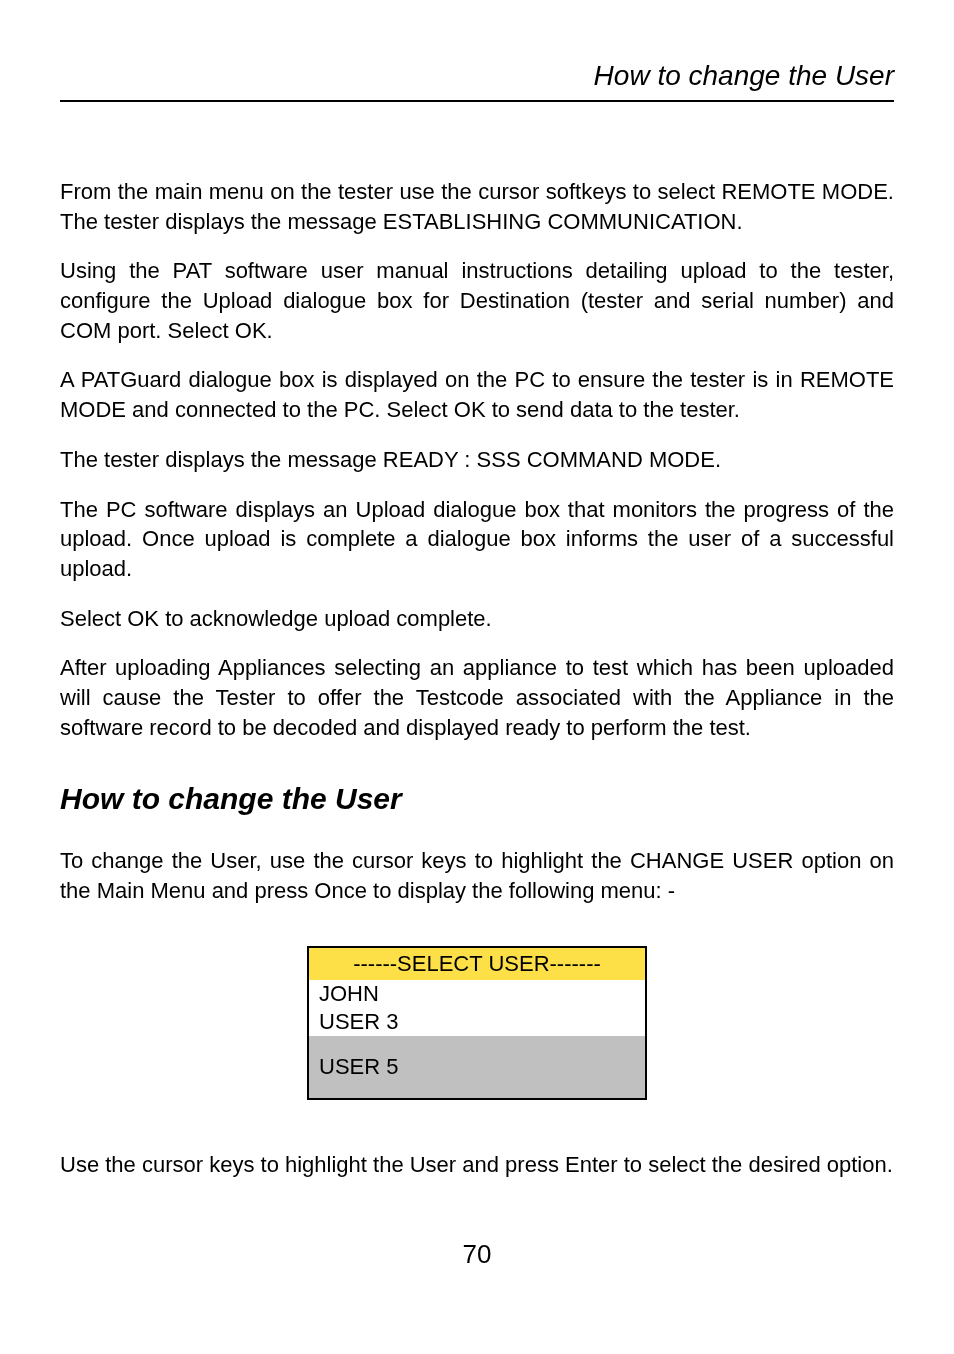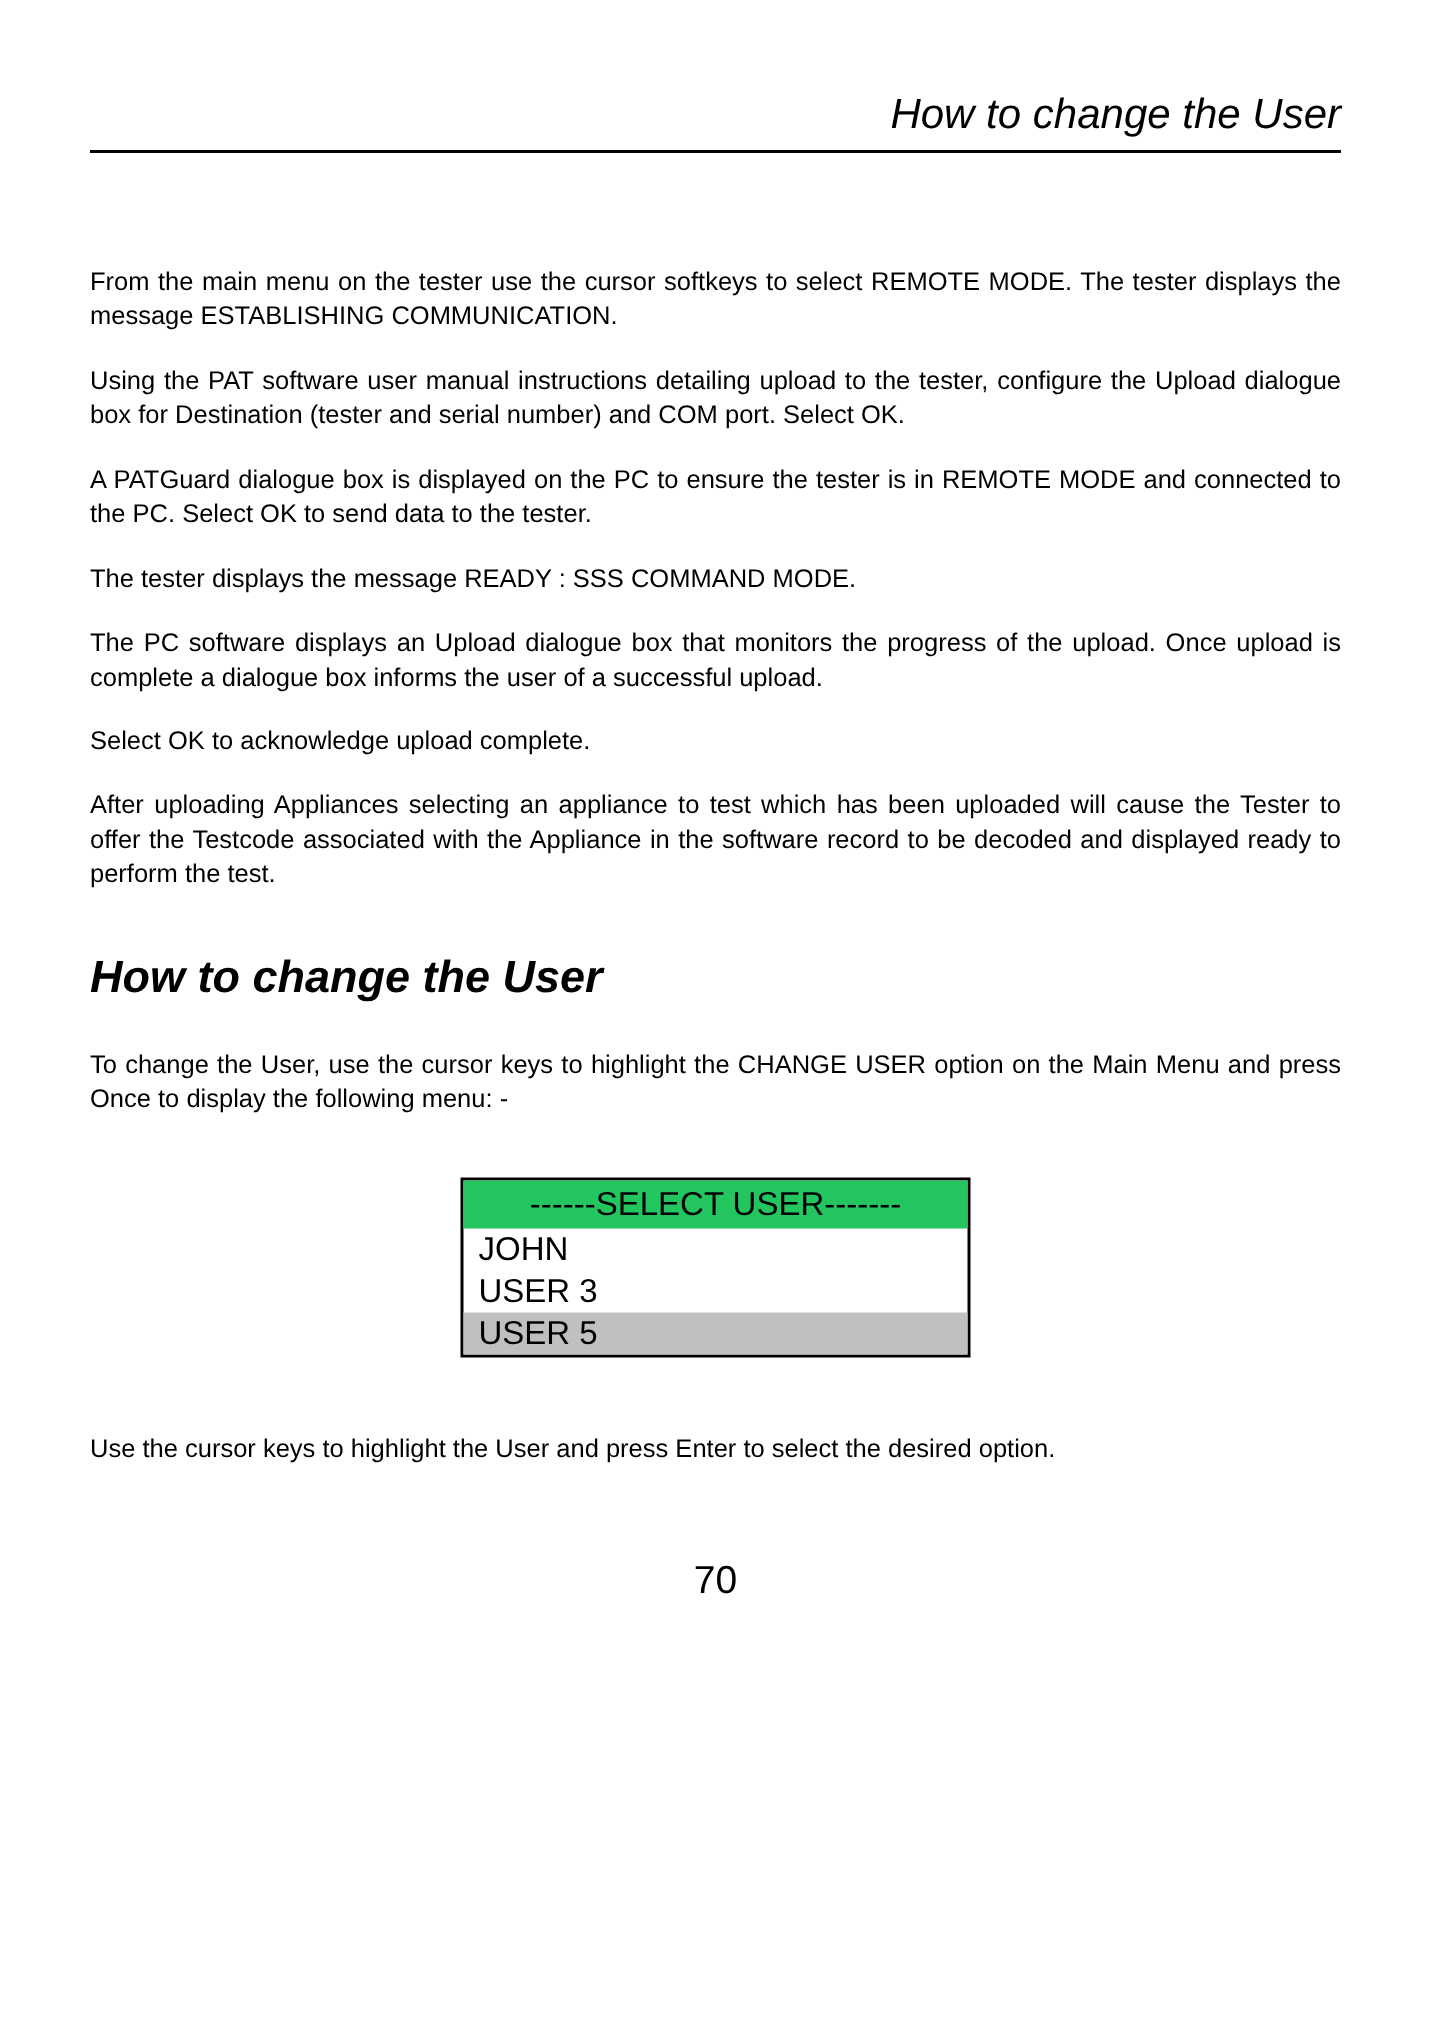--- a/index.html
+++ b/index.html
@@ -18,51 +18,51 @@
     .header {
       text-align: right;
       font-style: italic;
       font-size: 28px;
       font-weight: normal;
       border-bottom: 2px solid #000;
       padding-bottom: 8px;
       margin-bottom: 75px;
     }
     .para {
-      font-size: 17px;
+      font-size: 22px;
       line-height: 1.35;
       margin-bottom: 20px;
       text-align: justify;
     }
     .section-heading {
       font-size: 30px;
       font-style: italic;
       font-weight: bold;
       margin-top: 40px;
       margin-bottom: 30px;
     }
     .menu-box {
       border: 2px solid #000;
       width: 340px;
       margin: 40px auto 50px auto;
       font-family: Arial, Helvetica, sans-serif;
       font-size: 22px;
     }
     .menu-header {
-      background: #22c55e;
+      background: #fde047;
       text-align: center;
       padding: 3px 0;
       border-bottom: 0;
     }
     .menu-item {
       padding: 1px 10px;
     }
     .menu-item-last {
       background: #c0c0c0;
-      padding: 1px 10px;
+      padding: 18px 10px;
     }
     .page-number {
       text-align: center;
       font-size: 26px;
       margin-top: 60px;
     }
   </style>
 </head>
 <body>
 

